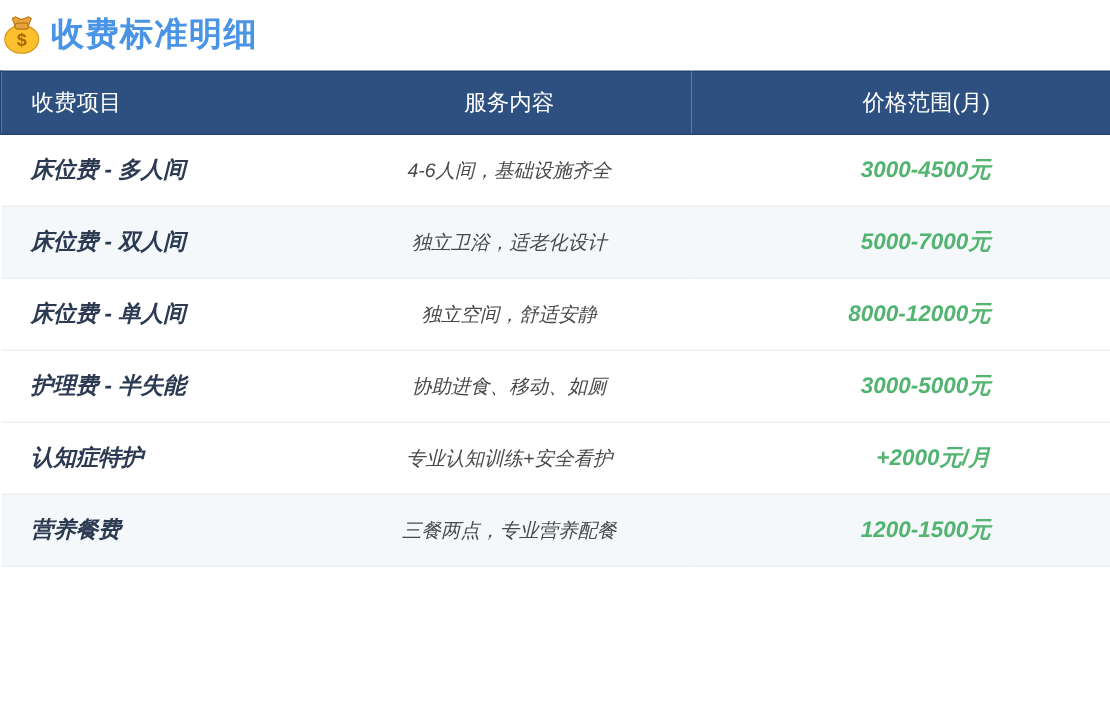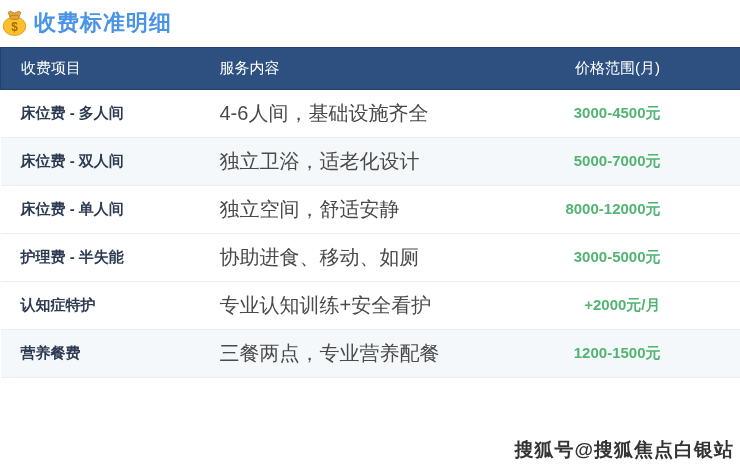--- a/index.html
+++ b/index.html
@@ -47,37 +47,38 @@
     border: 1px solid #24436c;
   }
   th {
     color: #ffffff;
     font-size: 15px;
     font-weight: normal;
     height: 42px;
     box-sizing: border-box;
   }
   .c-item    { width: 205px; text-align: left; padding-left: 20px; }
-  .c-service { width: 255px; text-align: left; padding-left: 14px; }
+  .c-service { width: 255px; text-align: center; padding-left: 14px; }
   .c-price   { width: 280px; text-align: right; padding-right: 80px; }
   tbody td {
     height: 48px;
     box-sizing: border-box;
     border-bottom: 1px solid #eceff2;
     background: transparent;
+    font-style: italic;
   }
   tbody tr.alt { background: #f5f8fa; }
   td.c-item {
     font-weight: bold;
     color: #2c3a52;
     font-size: 15px;
   }
   td.c-service {
     color: #4a4a4a;
-    font-size: 20px;
+    font-size: 13px;
   }
   td.c-price {
     color: #53b472;
     font-weight: bold;
     font-size: 15px;
   }
   .watermark {
     position: absolute;
     right: 6px;
     bottom: 8px;
@@ -141,15 +142,14 @@
           <td class="c-price">+2000元/月</td>
         </tr>
         <tr class="alt">
           <td class="c-item">营养餐费</td>
           <td class="c-service">三餐两点，专业营养配餐</td>
           <td class="c-price">1200-1500元</td>
         </tr>
       </tbody>
   </table>
 
-  <div class="watermark">搜狐号@搜狐焦点白银站</div>
 
 </div>
 
 </body></html>

